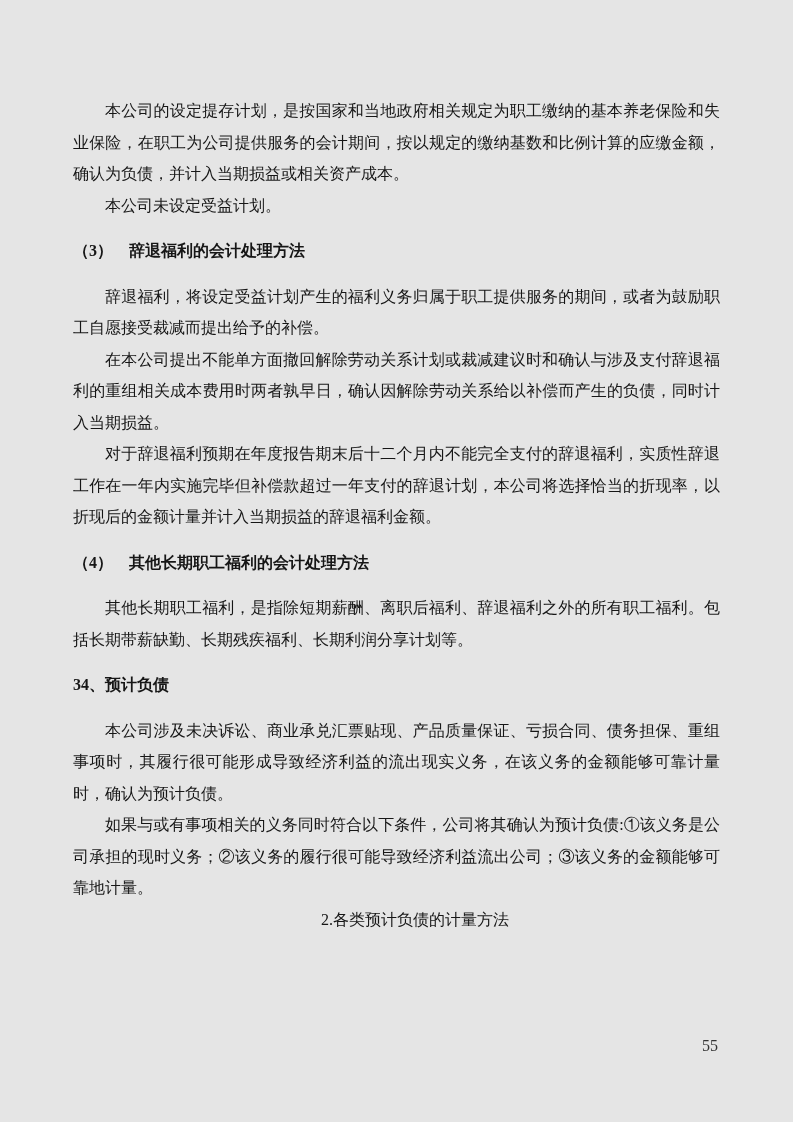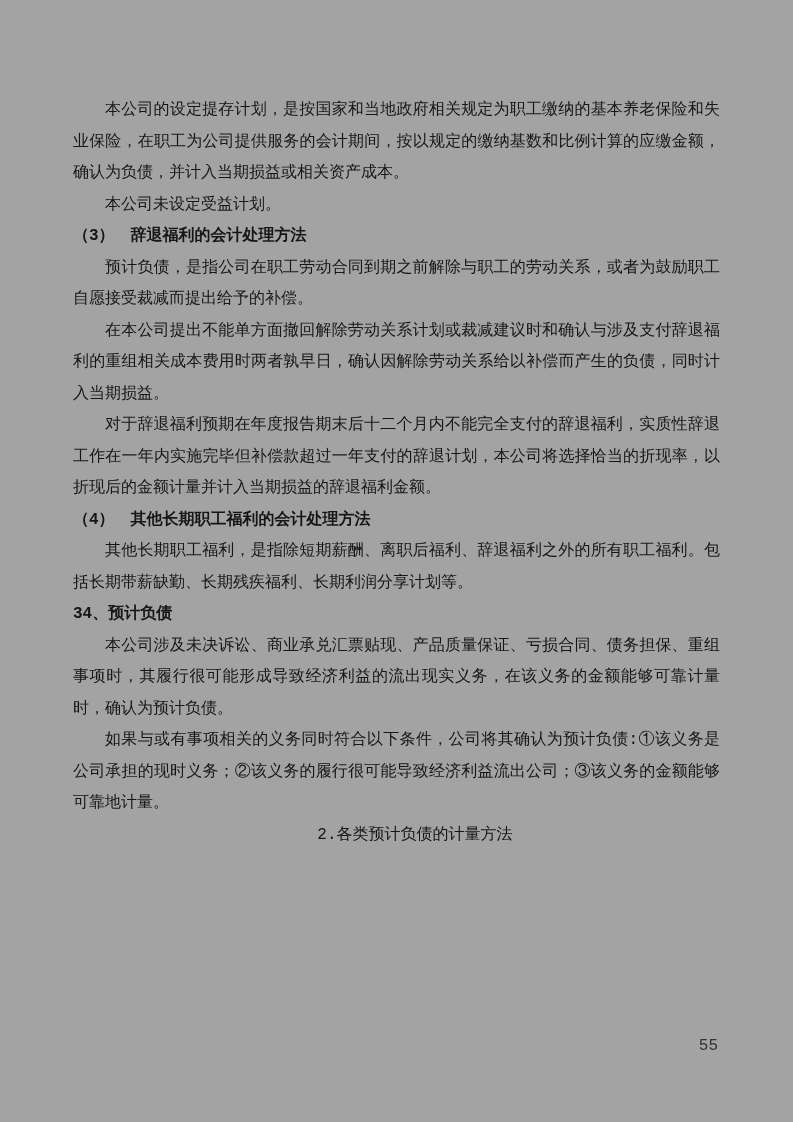--- a/index.html
+++ b/index.html
@@ -5,22 +5,22 @@
   html, body {
     margin: 0;
     padding: 0;
     background: #ffffff;
   }
   .page {
     position: relative;
     width: 793px;
     height: 1122px;
     margin: 0 auto;
-    background: #a3a3a3;
-    font-family: Liberation Mono, monospace;
+    background: #e5e5e5;
+    font-family: Liberation Serif, serif;
     color: #161616;
     overflow: hidden;
   }
   .content {
     position: absolute;
     left: 73px;
     right: 73px;
     top: 95px;
     font-size: 16px;
     line-height: 31.5px;
@@ -30,21 +30,21 @@
     margin: 0;
     padding: 0;
     font-size: 16px;
     line-height: 31.5px;
   }
   .content p.paragraph {
     text-indent: 2em;
     text-align: justify;
   }
   .content h2.heading {
-    margin: 0 0;
+    margin: 14px 0;
     font-weight: bold;
     text-align: left;
   }
   .content p.item {
     text-indent: 2em;
   }
   .content p.item2 {
     text-indent: 2.3em;
     text-align: center;
   }
@@ -58,21 +58,21 @@
   }
 </style>
 </head>
 <body>
 
 <div class="page">
   <main class="content">
       <p class="paragraph">本公司的设定提存计划，是按国家和当地政府相关规定为职工缴纳的基本养老保险和失业保险，在职工为公司提供服务的会计期间，按以规定的缴纳基数和比例计算的应缴金额，确认为负债，并计入当期损益或相关资产成本。</p>
       <p class="paragraph">本公司未设定受益计划。</p>
       <h2 class="heading">（3）　辞退福利的会计处理方法</h2>
-      <p class="paragraph">预计负债，是指公司在职工劳动合同到期之前解除与职工的劳动关系，或者为鼓励职工自愿接受裁减而提出给予的补偿。</p>
+      <p class="paragraph">辞退福利，将设定受益计划产生的福利义务归属于职工提供服务的期间，或者为鼓励职工自愿接受裁减而提出给予的补偿。</p>
       <p class="paragraph">在本公司提出不能单方面撤回解除劳动关系计划或裁减建议时和确认与涉及支付辞退福利的重组相关成本费用时两者孰早日，确认因解除劳动关系给以补偿而产生的负债，同时计入当期损益。</p>
       <p class="paragraph">对于辞退福利预期在年度报告期末后十二个月内不能完全支付的辞退福利，实质性辞退工作在一年内实施完毕但补偿款超过一年支付的辞退计划，本公司将选择恰当的折现率，以折现后的金额计量并计入当期损益的辞退福利金额。</p>
       <h2 class="heading">（4）　其他长期职工福利的会计处理方法</h2>
       <p class="paragraph">其他长期职工福利，是指除短期薪酬、离职后福利、辞退福利之外的所有职工福利。包括长期带薪缺勤、长期残疾福利、长期利润分享计划等。</p>
       <h2 class="heading">34、预计负债</h2>
       <p class="paragraph">本公司涉及未决诉讼、商业承兑汇票贴现、产品质量保证、亏损合同、债务担保、重组事项时，其履行很可能形成导致经济利益的流出现实义务，在该义务的金额能够可靠计量时，确认为预计负债。</p>
       <p class="paragraph">如果与或有事项相关的义务同时符合以下条件，公司将其确认为预计负债:①该义务是公司承担的现时义务；②该义务的履行很可能导致经济利益流出公司；③该义务的金额能够可靠地计量。</p>
       <p class="item2">2.各类预计负债的计量方法</p>
     </main>
   <div class="page-number">55</div>

